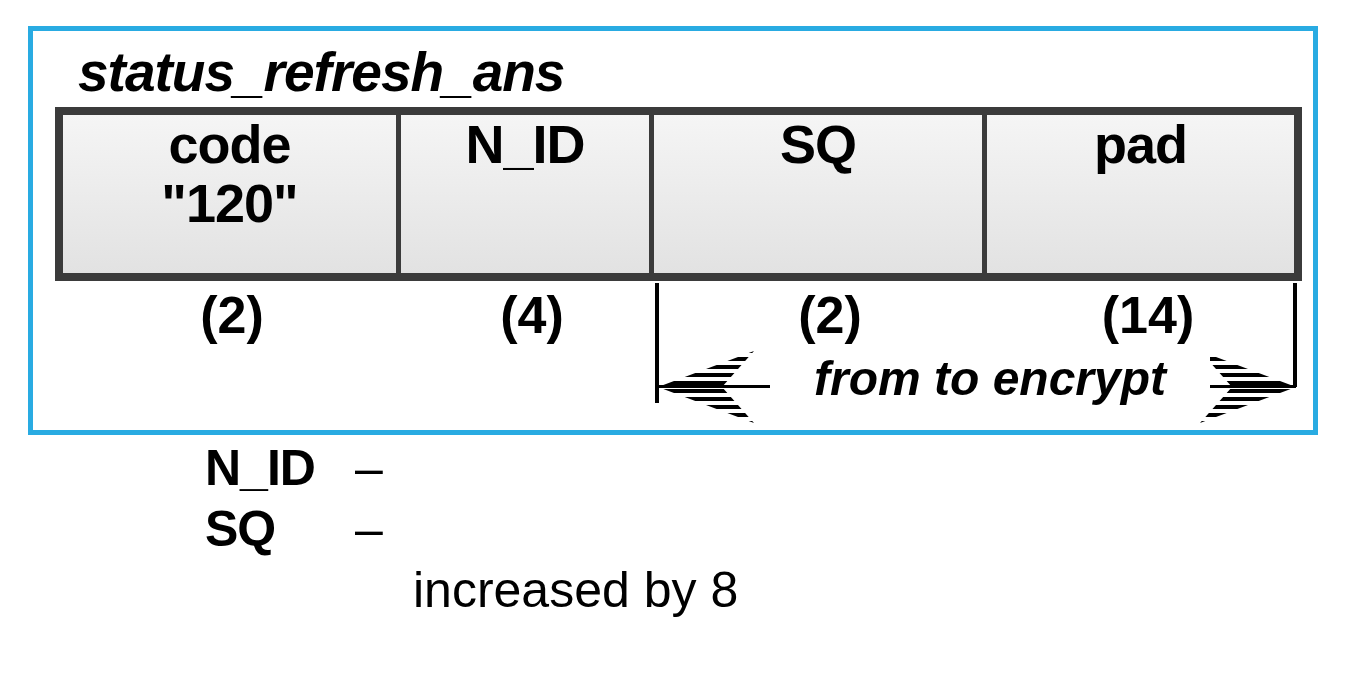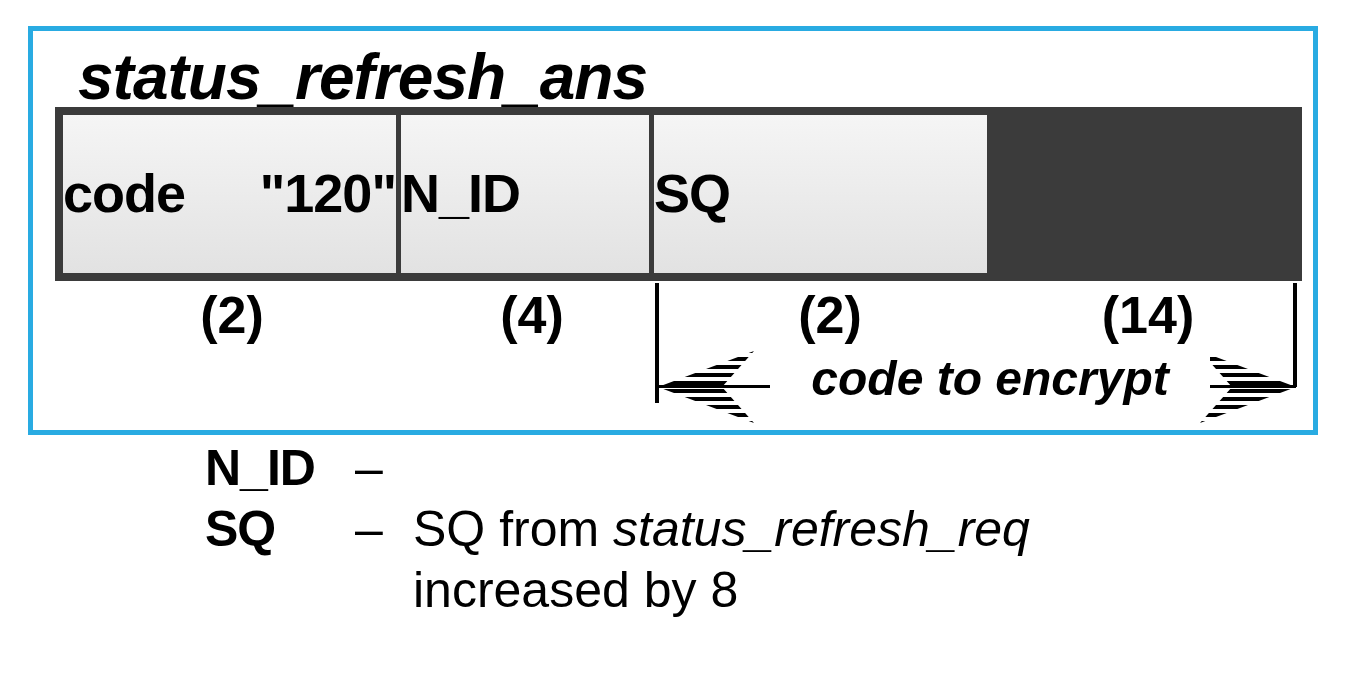--- a/index.html
+++ b/index.html
@@ -14,41 +14,41 @@
   .frame {
     position: absolute;
     left: 28px; top: 26px;
     width: 1290px; height: 409px;
     border: 5px solid #29abe2;
     background: #ffffff;
   }
   .title {
     position: absolute;
     left: 78px; top: 40px;
-    font-size: 64px;
+    font-size: 55px;
     font-weight: bold;
     font-style: italic;
     letter-spacing: -1px;
     white-space: nowrap;
   }
   .packet {
     position: absolute;
     left: 55px; top: 107px;
     width: 1247px; height: 174px;
     border: 8px solid #3b3b3b;
     display: flex;
     background: #3b3b3b;
   }
   .cell {
     background: linear-gradient(#f5f5f5, #e2e2e2);
     border-right: 5px solid #3b3b3b;
     display: flex;
-    flex-direction: row;
+    flex-direction: column;
     align-items: center;
-    justify-content: space-between;
+    justify-content: flex-start;
     font-size: 54px;
     font-weight: bold;
     letter-spacing: -1px;
     line-height: 1.1;
   }
   .cell:last-child { border-right: none; }
   .cell-code  { width: 338px; }
   .cell-nid   { width: 253px; }
   .cell-sq    { width: 333px; }
   .cell-pad   { flex: 1; }
@@ -122,20 +122,23 @@
   <div class="cell cell-code">
     <span>code</span>
     <span>"120"</span>
   </div>
   <div class="cell cell-nid">
     <span>N_ID</span>
   </div>
   <div class="cell cell-sq">
     <span>SQ</span>
   </div>
+  <div class="cell cell-pad">
+    <span>pad</span>
+  </div>
 </div>
 
 <div class="size-label size-code">(2)</div>
 <div class="size-label size-nid">(4)</div>
 <div class="size-label size-sq">(2)</div>
 <div class="size-label size-pad">(14)</div>
 
 <div class="tick tick-left"></div>
 <div class="tick tick-right"></div>
 
@@ -153,30 +156,29 @@
 
 <svg class="encrypt-arrow encrypt-arrow-right" viewBox="0 0 96 76" xmlns="http://www.w3.org/2000/svg">
   <defs>
     <pattern id="stripesR" width="8" height="8" patternUnits="userSpaceOnUse">
       <rect x="0" y="0" width="8" height="4" fill="#000"></rect>
     </pattern>
   </defs>
   <polygon points="96,38 0,2 32,38 0,74" fill="url(#stripesR)"></polygon>
 </svg>
 
-<div class="encrypt-label">code to encrypt</div>
+<div class="encrypt-label">from to encrypt</div>
 
 <div class="legend">
   <div class="legend-row">
     <span class="legend-term">N_ID</span>
     <span class="legend-sep">–</span>
   </div>
   <div class="legend-row">
     <span class="legend-term">SQ</span>
     <span class="legend-sep">–</span>
-    <span class="legend-def"><span>SQ from </span><span class="ital">status_refresh_req</span></span>
   </div>
   <div class="legend-row">
     <span class="legend-term"></span>
     <span class="legend-sep"></span>
     <span class="legend-def">increased by 8</span>
   </div>
 </div>
 
 </body></html>

